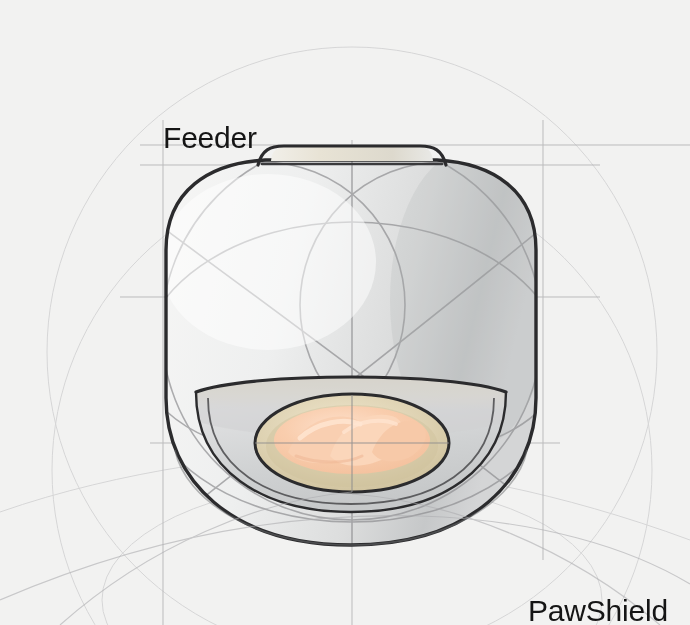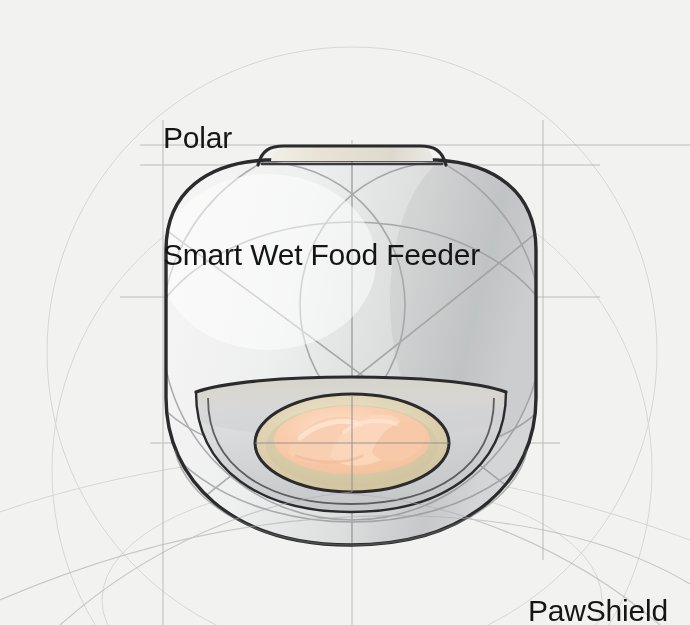--- a/index.html
+++ b/index.html
@@ -229,22 +229,21 @@
     </g>
 
     <g fill="none" stroke="#adadb0" stroke-width="1.2" opacity="0.6">
       <path d="M 0 600 C 140 540 280 512 420 516 C 540 520 630 548 690 584"></path>
       <path d="M 60 625 C 150 545 260 500 352 492"></path>
       <path d="M 660 625 C 570 548 455 502 352 494"></path>
     </g>
   </svg>
 
   <div class="label-block" id="product-title">
-    <span class="tline">Polar</span>
-    <span class="tline">Smart Wet Food Feeder</span>
+    <span class="tline">Feeder</span>
   </div>
 
   <div class="label-block" id="brand-caption">
     <span class="tline">PawShield</span>
     
   </div>
 
 </div>
 
 </body></html>

